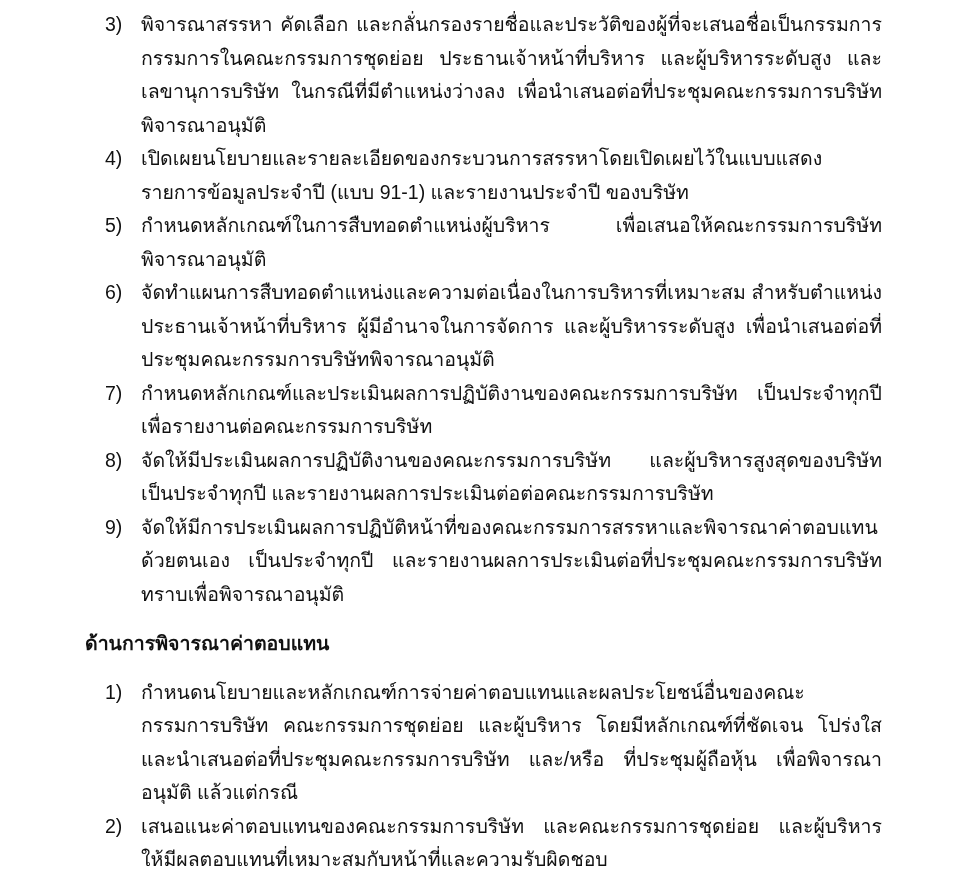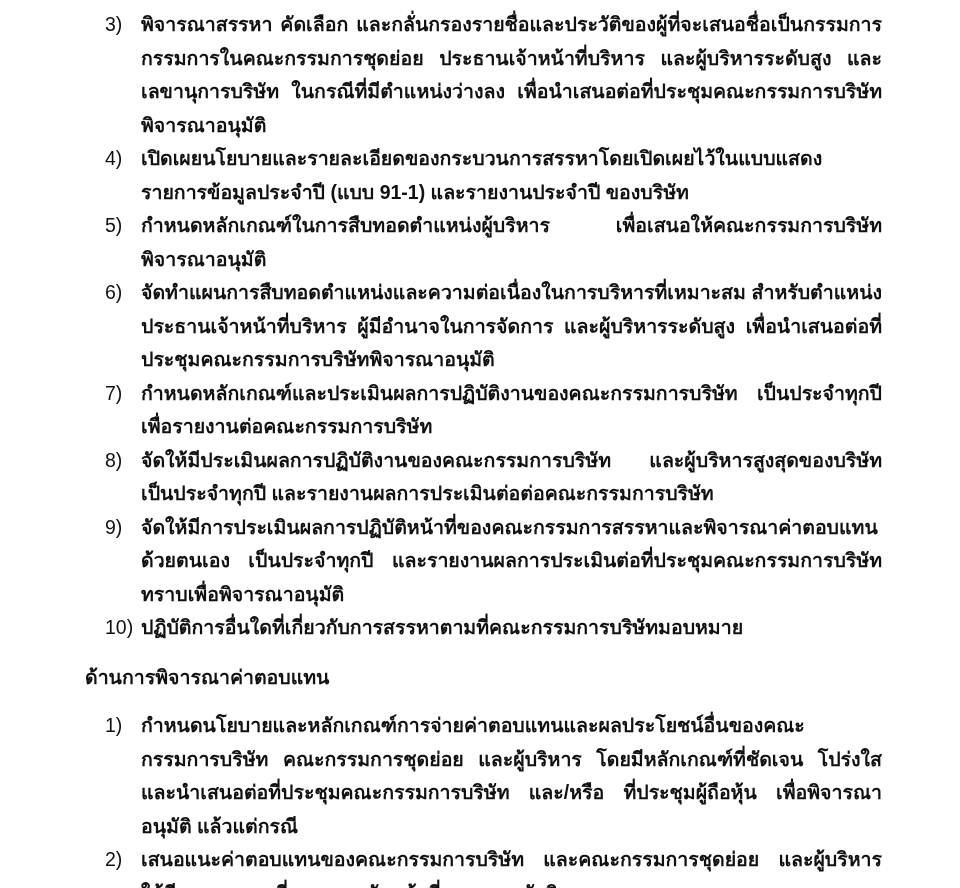--- a/index.html
+++ b/index.html
@@ -29,21 +29,20 @@
     margin-left: 105px;
     margin-right: 78px;
   }
   .num {
     flex: 0 0 36px;
     white-space: nowrap;
   }
   .txt {
     flex: 1;
     text-align: justify;
-    font-weight: bold;
   }
   .section-heading {
     margin: 16px 78px 15px 85px;
     font-weight: bold;
     font-size: 19.5px;
     line-height: 33.5px;
   }
 </style>
 </head>
 <body>
@@ -80,24 +79,20 @@
     <div class="li">
       <span class="num">8)</span>
       <span class="txt">จัดให้มีประเมินผลการปฏิบัติงานของคณะกรรมการบริษัท และผู้บริหารสูงสุดของบริษัท เป็นประจำทุกปี และรายงานผลการประเมินต่อต่อคณะกรรมการบริษัท</span>
     </div>
 
     <div class="li">
       <span class="num">9)</span>
       <span class="txt">จัดให้มีการประเมินผลการปฏิบัติหน้าที่ของคณะกรรมการสรรหาและพิจารณาค่าตอบแทน ด้วยตนเอง เป็นประจำทุกปี และรายงานผลการประเมินต่อที่ประชุมคณะกรรมการบริษัททราบเพื่อพิจารณาอนุมัติ</span>
     </div>
 
-    <div class="li">
-      <span class="num">10)</span>
-      <span class="txt">ปฏิบัติการอื่นใดที่เกี่ยวกับการสรรหาตามที่คณะกรรมการบริษัทมอบหมาย</span>
-    </div>
 
   </div>
 
   <div class="section-heading">ด้านการพิจารณาค่าตอบแทน</div>
 
   <div class="list">
 
     <div class="li">
       <span class="num">1)</span>
       <span class="txt">กำหนดนโยบายและหลักเกณฑ์การจ่ายค่าตอบแทนและผลประโยชน์อื่นของคณะกรรมการบริษัท คณะกรรมการชุดย่อย และผู้บริหาร โดยมีหลักเกณฑ์ที่ชัดเจน โปร่งใส และนำเสนอต่อที่ประชุมคณะกรรมการบริษัท และ/หรือ ที่ประชุมผู้ถือหุ้น เพื่อพิจารณาอนุมัติ แล้วแต่กรณี</span>

